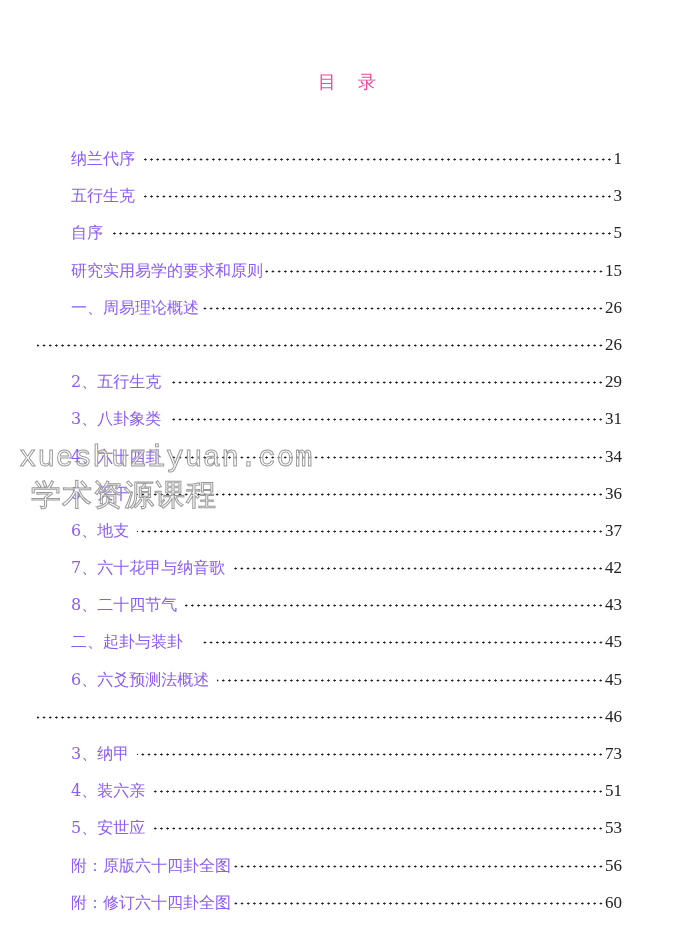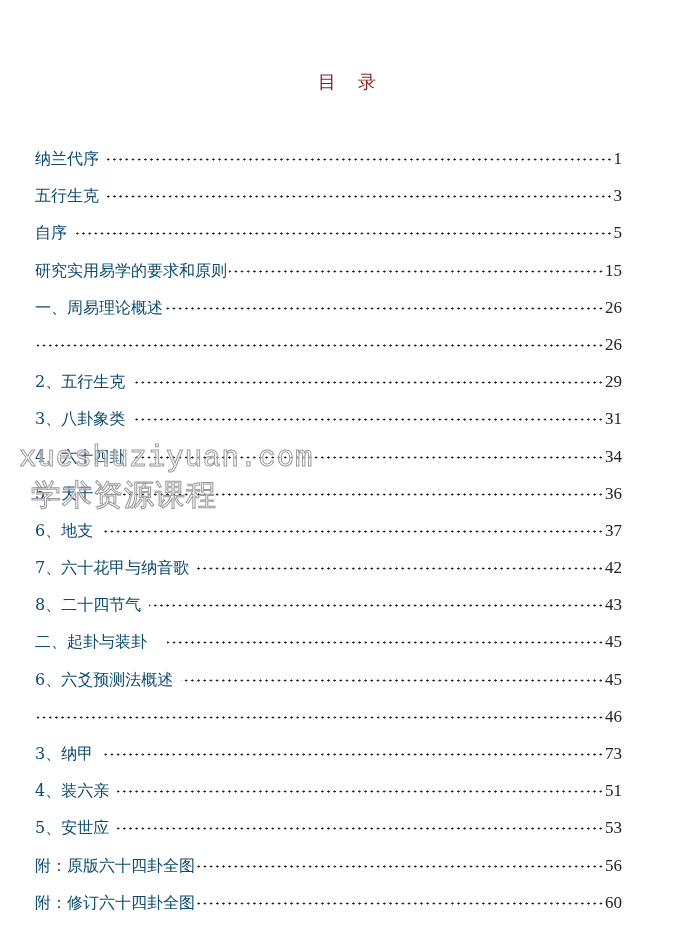--- a/index.html
+++ b/index.html
@@ -17,41 +17,42 @@
     }
     .page-title {
       position: absolute;
       top: 70px;
       left: 0;
       width: 694px;
       text-align: center;
       font-size: 18px;
       letter-spacing: 22px;
       text-indent: 22px;
-      color: #7f1d1d;
+      color: #ec4899;
     }
     .toc {
       position: absolute;
       top: 144px;
       left: 35px;
       width: 587px;
       margin: 0;
       padding: 0;
       list-style: none;
     }
     .toc-row {
       display: flex;
       align-items: baseline;
       height: 37.2px;
       font-size: 16px;
       line-height: 26px;
     }
     .toc-label {
       white-space: nowrap;
-      color: #0c4a6e;
+      color: #8b5cf6;
+      margin-left: 36px;
     }
     .toc-row.gap .toc-label {
       padding-right: 6px;
     }
     .toc-dots {
       flex: 1 1 auto;
       margin: 0 1px 0 2px;
       overflow: hidden;
       white-space: nowrap;
       height: 20px;

